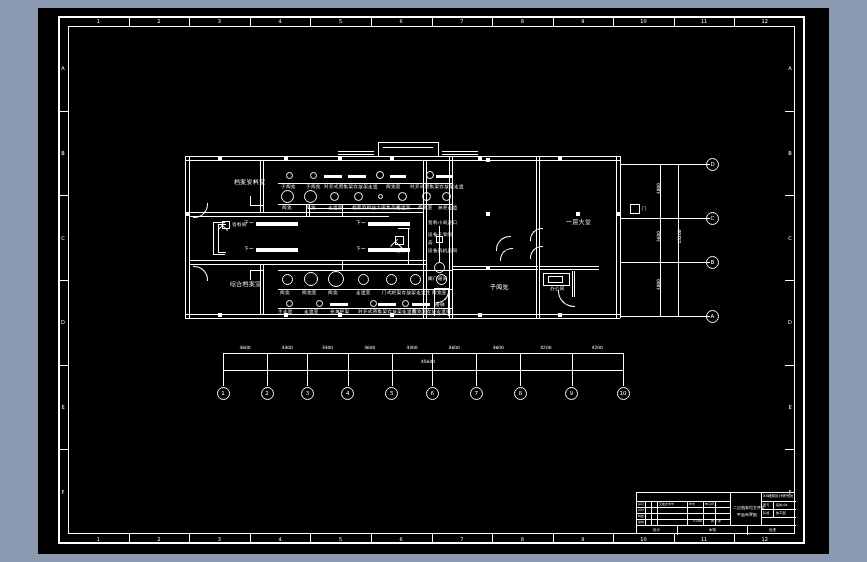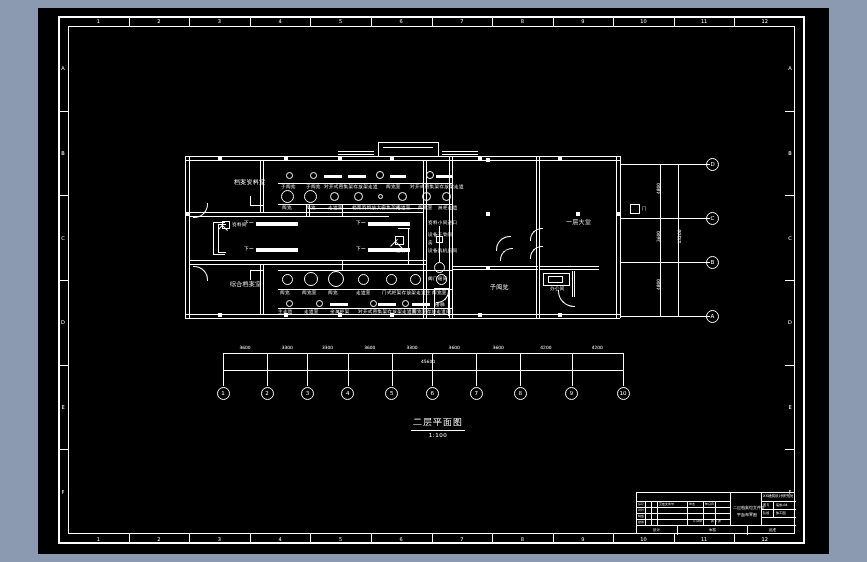--- a/index.html
+++ b/index.html
@@ -455,25 +455,20 @@
           <div class="bub" style="left: 262.904px; top: 379px;">3</div>
           <div class="bub" style="left: 303.271px; top: 379px;">4</div>
           <div class="bub" style="left: 347.307px; top: 379px;">5</div>
           <div class="bub" style="left: 387.674px; top: 379px;">6</div>
           <div class="bub" style="left: 431.711px; top: 379px;">7</div>
           <div class="bub" style="left: 475.748px; top: 379px;">8</div>
           <div class="bub" style="left: 527.124px; top: 379px;">9</div>
           <div class="bub" style="left: 578.5px; top: 379px;">10</div>
         </div>
 
-      <div class="plantitle" style="left:340px;top:408px;width:120px;">
-        <div class="t1">二层平面图</div>
-        <div class="ul" style="width:54px;"></div>
-        <div class="t2">1:100</div>
-      </div>
 
     </div>
 
     <div class="tblock" style="left:598px;top:484px;width:159px;height:42px;">
 
       <div class="tb-line" style="left:0;top:8px;width:93px;height:1px;"></div>
       <div class="tb-line" style="left:0;top:14px;width:93px;height:1px;"></div>
       <div class="tb-line" style="left:0;top:20px;width:93px;height:1px;"></div>
       <div class="tb-line" style="left:0;top:26px;width:93px;height:1px;"></div>
       <div class="tb-line" style="left:0;top:32px;width:159px;height:1px;"></div>

